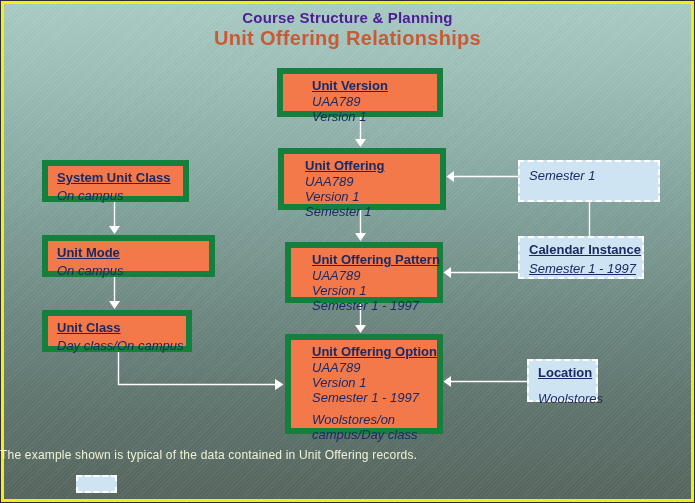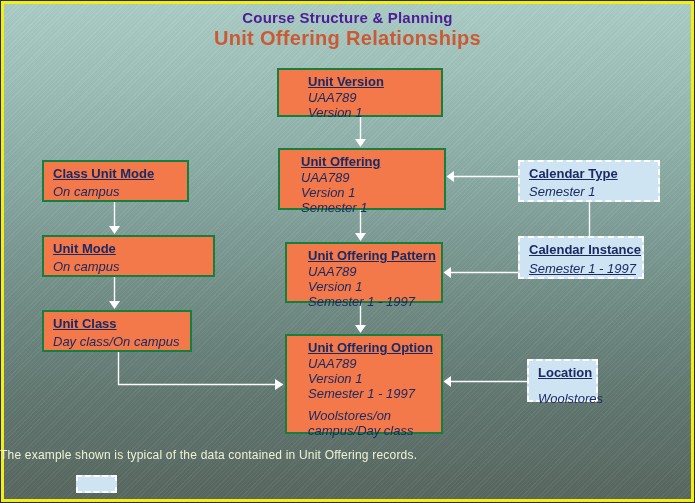--- a/index.html
+++ b/index.html
@@ -15,21 +15,21 @@
     position:absolute; left:4px; top:4px; right:4px; bottom:4px;
     background-image:
       repeating-linear-gradient(135deg, rgba(255,255,255,0.045) 0px, rgba(255,255,255,0.045) 1px, rgba(0,0,0,0.02) 1px, rgba(0,0,0,0.02) 3px),
       linear-gradient(180deg, #aacdc5 0%, #9cbfb7 16%, #86a7a0 38%, #718d86 60%, #617770 80%, #586760 100%);
   }
   .hdr { position:absolute; left:0; right:0; text-align:center; font-weight:bold; }
   #subtitle { top:9px;  font-size:15px; color:#4c1d95; letter-spacing:0.2px; }
   #title    { top:27px; font-size:20px; color:#cb5a34; letter-spacing:0.3px; }
 
   .box { position:absolute; box-sizing:border-box; color:#1b2a63; }
-  .orange { background:#f3784a; border:2px solid #15803d; }
+  .orange { background:#f3784a; border:6px solid #15803d; }
   .blue   { background:#cfe4f2; border:2px dashed #ffffff; }
   .bt { font-weight:bold; text-decoration:underline; font-size:13px; line-height:16px; white-space:nowrap; }
   .bl { font-style:italic; font-size:13px; line-height:15px; white-space:nowrap; }
   .pad-sm { padding:4px 4px 4px 9px; }
   .pad-md { padding:4px 4px 4px 21px; }
   .pad-lg { padding:4px 4px 4px 29px; }
   .wrap { white-space:normal; width:112px; margin-top:7px; }
 
   #connectors { position:absolute; left:0; top:0; pointer-events:none; }
   #connectors line, #connectors path { stroke:#ffffff; stroke-width:1.4; fill:none; }
@@ -122,36 +122,35 @@
 
   <div class="box orange pad-md" style="left:285px;top:334px;width:158px;height:100px;">
     <div class="bt">Unit Offering Option</div>
     <div class="bl">UAA789</div>
     <div class="bl">Version 1</div>
     <div class="bl">Semester 1 - 1997</div>
     <div class="bl wrap">Woolstores/on campus/Day class</div>
   </div>
 
   <div class="box orange pad-sm" style="left:42px;top:160px;width:147px;height:42px;">
-    <div class="bt">Class Unit Mode</div>
+    <div class="bt">System Unit Class</div>
     <div class="bl" style="margin-top:2px;">On campus</div>
   </div>
 
   <div class="box orange pad-sm" style="left:42px;top:235px;width:173px;height:42px;">
     <div class="bt">Unit Mode</div>
     <div class="bl" style="margin-top:2px;">On campus</div>
   </div>
 
   <div class="box orange pad-sm" style="left:42px;top:310px;width:150px;height:42px;">
     <div class="bt">Unit Class</div>
     <div class="bl" style="margin-top:2px;">Day class/On campus</div>
   </div>
 
   <div class="box blue pad-sm" style="left:518px;top:160px;width:142px;height:42px;">
-    <div class="bt">Calendar Type</div>
     <div class="bl" style="margin-top:2px;">Semester 1</div>
   </div>
 
   <div class="box blue pad-sm" style="left:518px;top:236px;width:126px;height:43px;text-decoration:underline;">
     <div class="bt">Calendar Instance</div>
     <div class="bl" style="margin-top:3px;">Semester 1 - 1997</div>
   </div>
 
   <div class="box blue pad-sm" style="left:527px;top:359px;width:71px;height:43px;">
     <div class="bt">Location</div>

